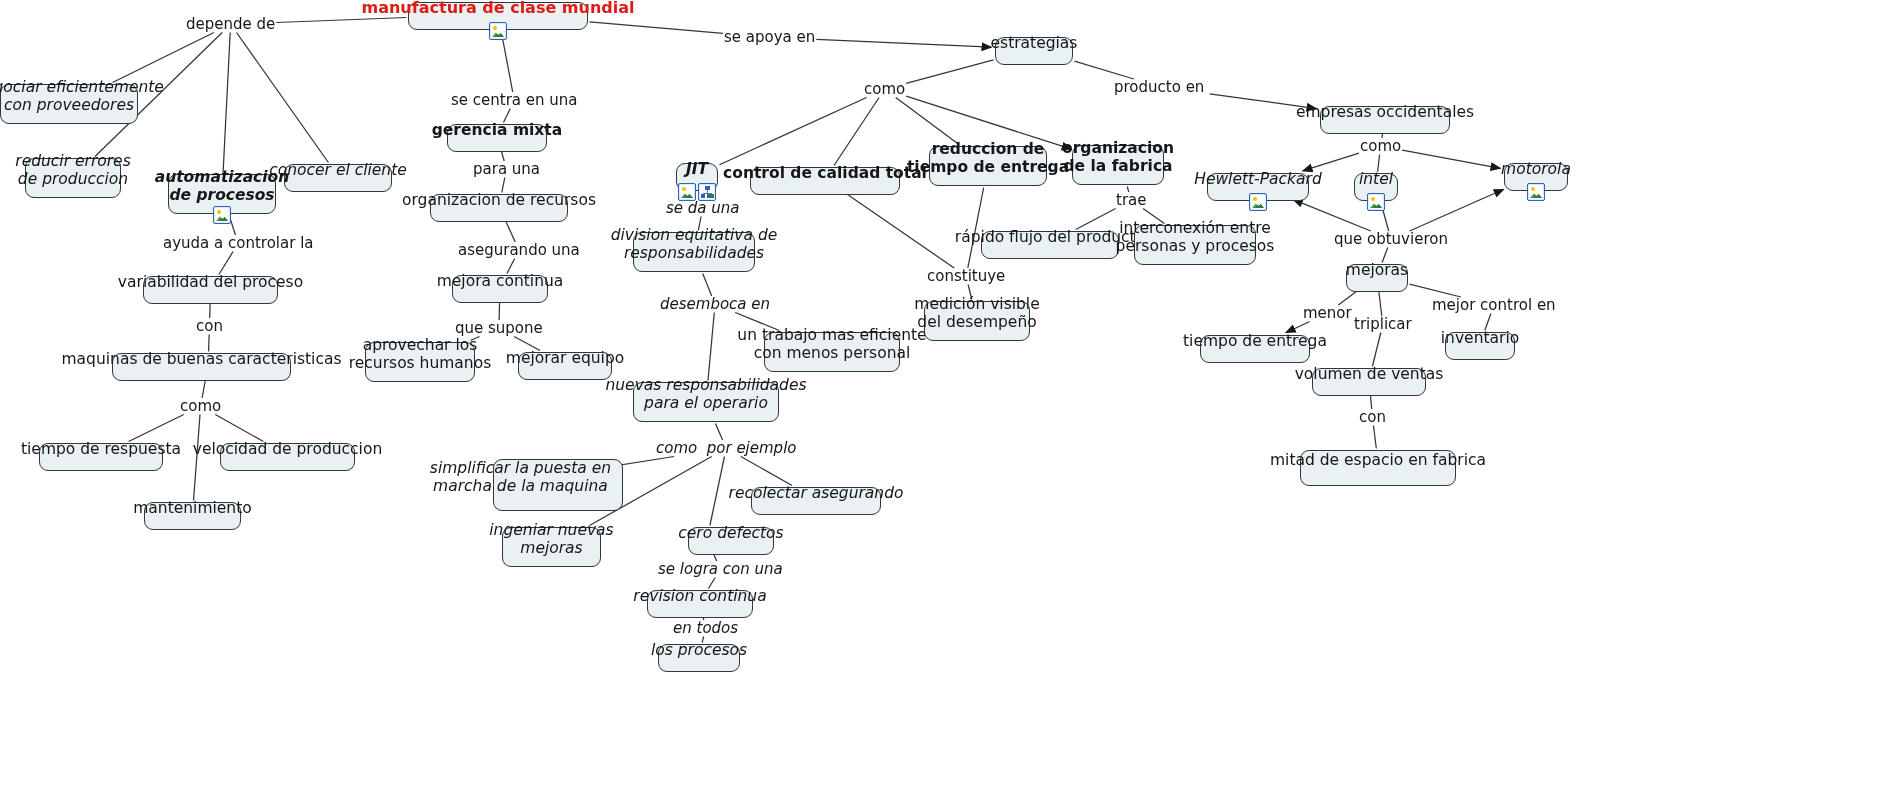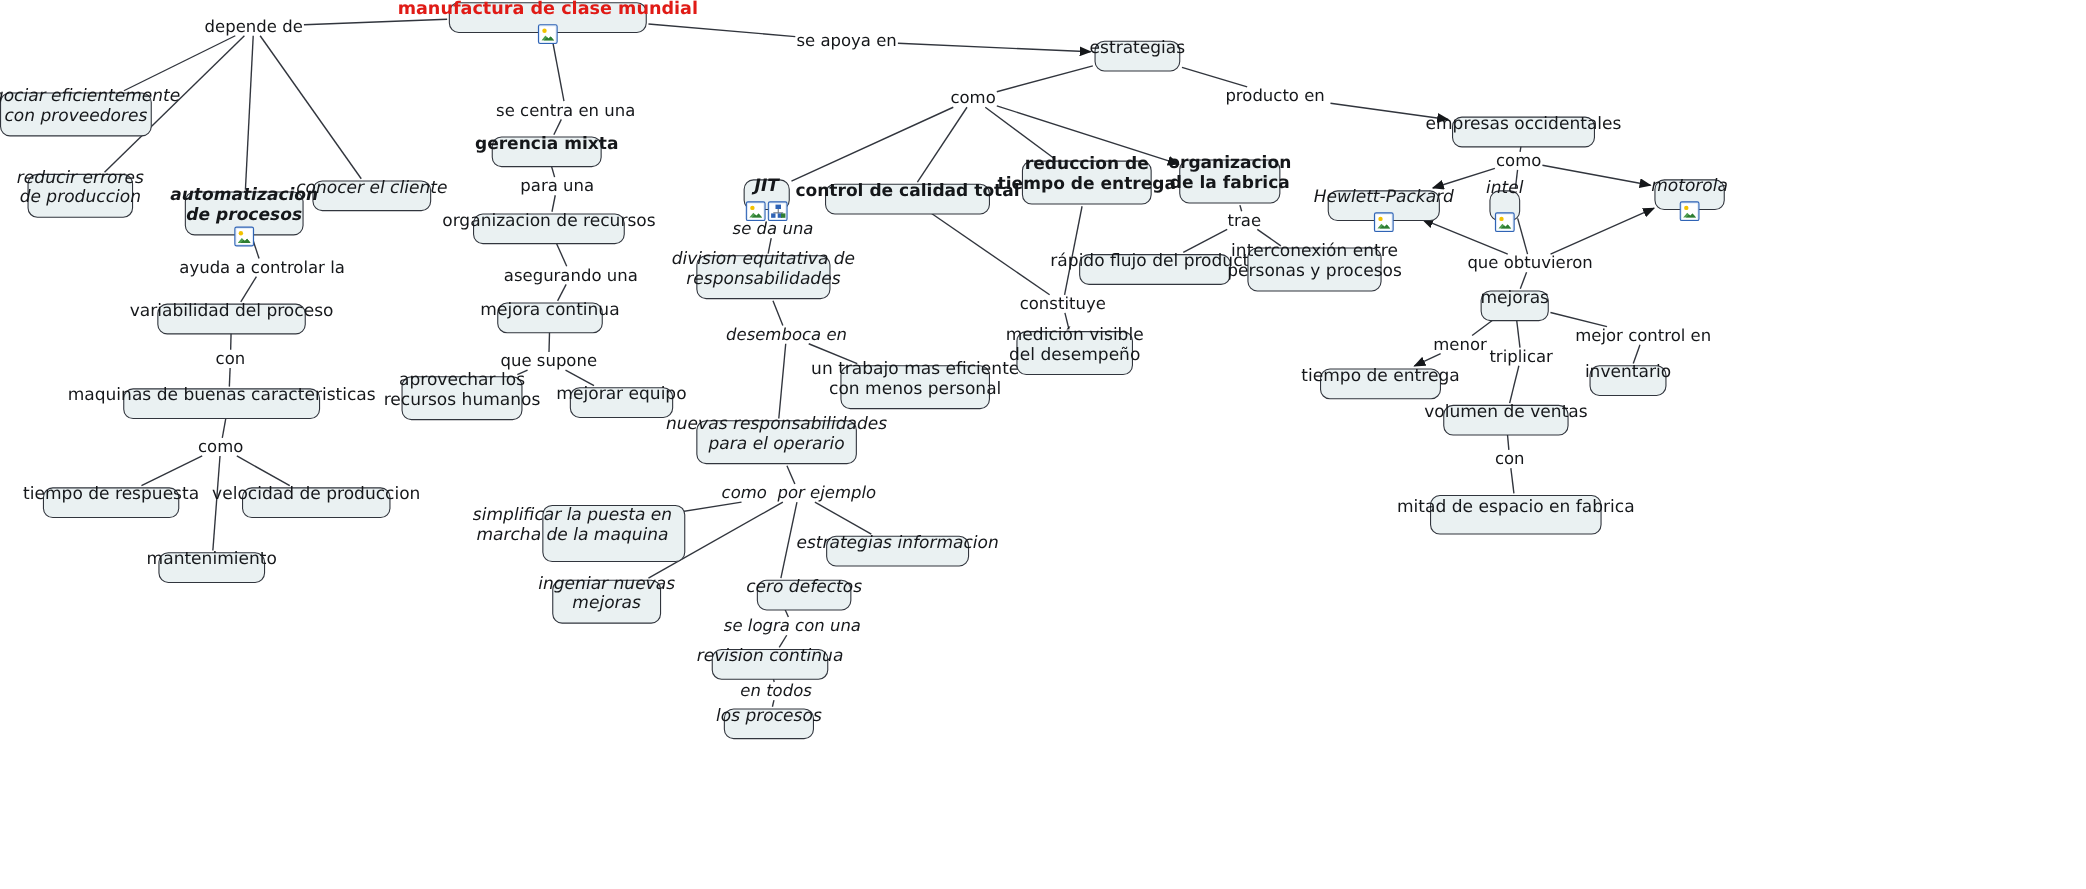--- a/index.html
+++ b/index.html
@@ -151,37 +151,37 @@
 responsabilidades</span></div>
       <div class="node" style="left: 764px; top: 332px; width: 136px; height: 40px;"><span>un trabajo mas eficiente
 con menos personal</span></div>
       <div class="node ital" style="left: 633px; top: 382px; width: 146px; height: 40px; justify-content: center;"><span>nuevas responsabilidades
 para el operario</span></div>
       <div class="node ital" style="left: 493px; top: 459px; width: 130px; height: 52px; align-items: flex-end;"><span>simplificar la puesta en
 marcha de la maquina</span></div>
       <div class="node ital" style="left: 502px; top: 527px; width: 99px; height: 40px;"><span>ingeniar nuevas
 mejoras</span></div>
       <div class="node ital" style="left: 664px; top: 527px; width: 86px; height: 24px; margin-left: 24px;"><span>cero defectos</span></div>
-      <div class="node ital" style="left: 751px; top: 487px; width: 130px; height: 24px;"><span>estrategias informacion</span></div>
+      <div class="node ital" style="left: 751px; top: 487px; width: 130px; height: 24px;"><span>recolectar asegurando</span></div>
       <div class="node ital" style="left: 647px; top: 590px; width: 106px; height: 24px;"><span>revision continua</span></div>
       <div class="node ital" style="left: 658px; top: 644px; width: 82px; height: 24px;"><span>los procesos</span></div>
       <div class="node" style="left: 995px; top: 37px; width: 78px; height: 24px;"><span>estrategias</span></div>
       <div class="node bold" style="left: 750px; top: 167px; width: 150px; height: 24px;"><span>control de calidad total</span></div>
       <div class="node bold" style="left: 929px; top: 146px; width: 118px; height: 40px;"><span>reduccion de
 tiempo de entrega</span></div>
       <div class="node" style="left: 924px; top: 301px; width: 106px; height: 40px;"><span>medición visible
 del desempeño</span></div>
       <div class="node" style="left: 981px; top: 231px; width: 138px; height: 24px;"><span>rápido flujo del producto</span></div>
       <div class="node bold" style="left: 1072px; top: 145px; width: 92px; height: 40px;"><span>organizacion
 de la fabrica</span></div>
       <div class="node" style="left: 1134px; top: 225px; width: 122px; height: 40px;"><span>interconexión entre
 personas y procesos</span></div>
       <div class="node" style="left: 1320px; top: 106px; width: 130px; height: 24px;"><span>empresas occidentales</span></div>
       <div class="node ital" style="left: 1207px; top: 173px; width: 102px; height: 24px;"><span>Hewlett-Packard</span><div class="icons"><span class="ic pic"><i class="sun"></i></span></div></div>
-      <div class="node ital" style="left: 1354px; top: 173px; width: 28px; height: 24px; justify-content: flex-end;"><span>intel</span><div class="icons"><span class="ic pic"><i class="sun"></i></span></div></div>
+      <div class="node ital" style="left: 1354px; top: 173px; width: 44px; height: 24px;"><span>intel</span><div class="icons"><span class="ic pic"><i class="sun"></i></span></div></div>
       <div class="node ital" style="left: 1504px; top: 163px; width: 64px; height: 24px;"><span>motorola</span><div class="icons"><span class="ic pic"><i class="sun"></i></span></div></div>
       <div class="node" style="left: 1346px; top: 264px; width: 62px; height: 24px;"><span>mejoras</span></div>
       <div class="node" style="left: 1200px; top: 335px; width: 110px; height: 24px;"><span>tiempo de entrega</span></div>
       <div class="node" style="left: 1445px; top: 332px; width: 70px; height: 16px;"><span>inventario</span></div>
       <div class="node" style="left: 1312px; top: 368px; width: 114px; height: 24px;"><span>volumen de ventas</span></div>
       <div class="node" style="left: 1300px; top: 450px; width: 156px; height: 36px;"><span>mitad de espacio en fabrica</span></div>
     </div>
   <div id="labels-layer">
       <div class="label" style="left: 186px; top: 16px;">depende de</div>
       <div class="label" style="left: 724px; top: 29px;">se apoya en</div>

